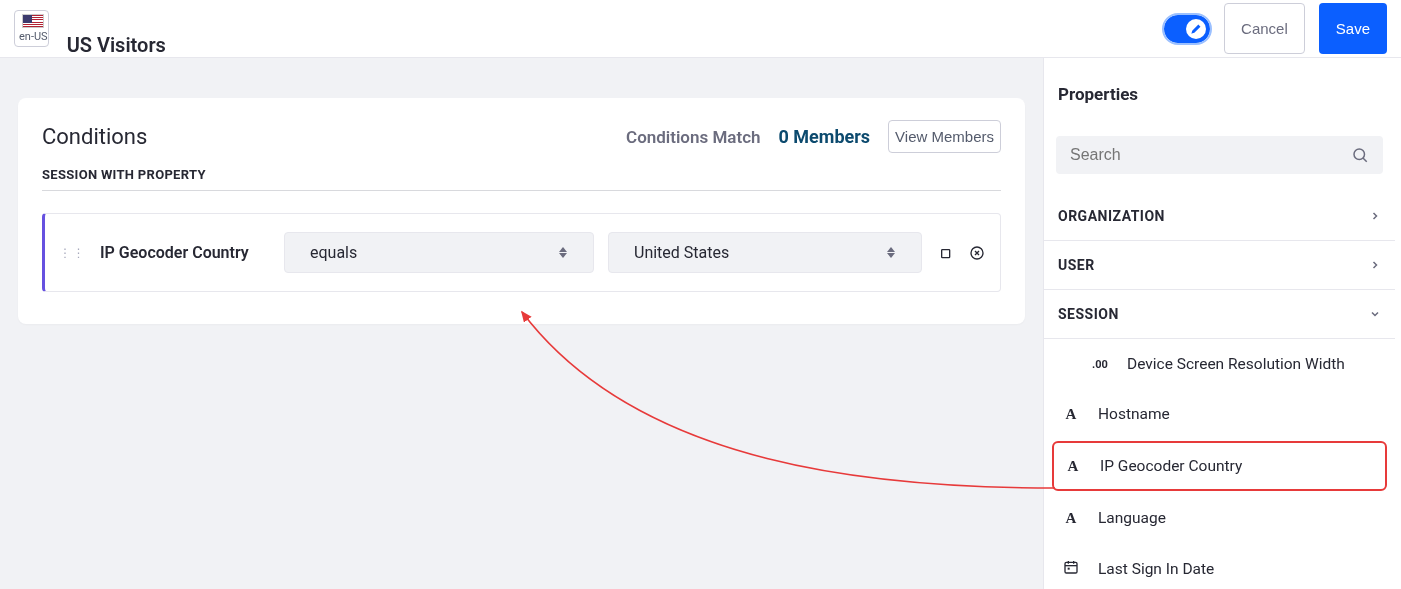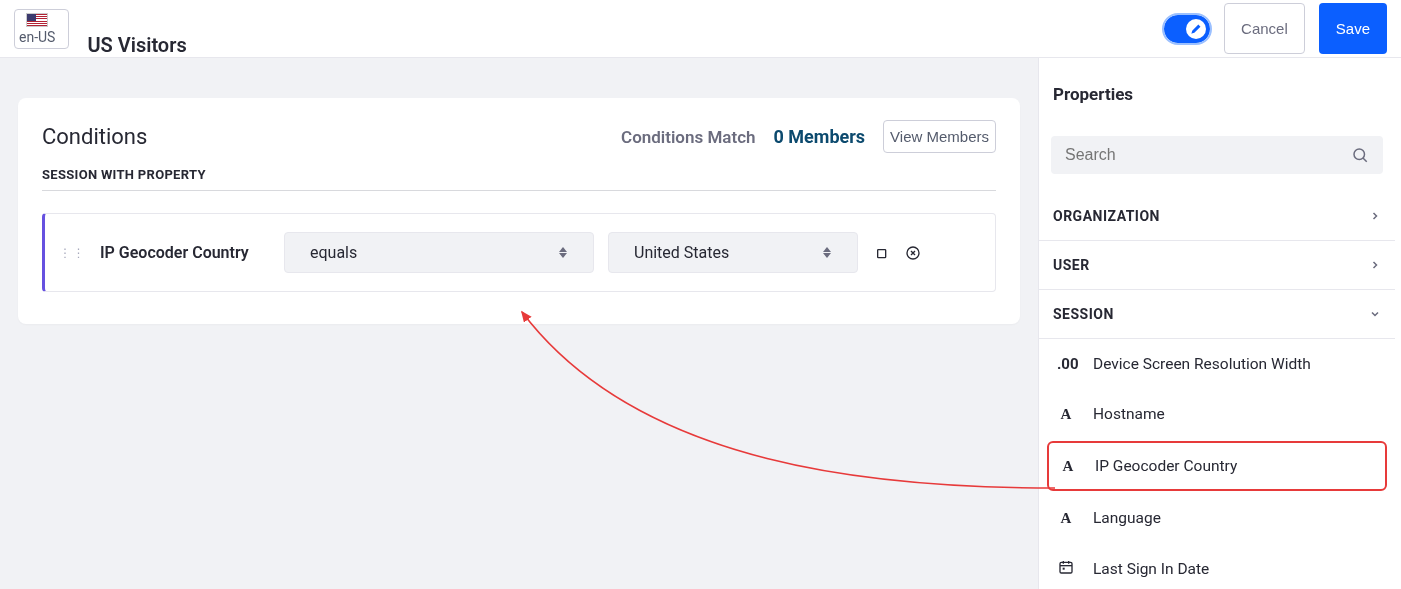--- a/index.html
+++ b/index.html
@@ -16,22 +16,22 @@
       background: #fff;
       height: 58px;
       display: flex;
       align-items: center;
       padding: 0 14px;
       border-bottom: 1px solid #e7e7ed;
     }
     .locale-badge {
       border: 1px solid #cdced9;
       border-radius: 4px;
-      padding: 3px 13px 3px 4px;
-      font-size: 14px;
+      padding: 3px 0 3px 4px;
+      font-size: 11px;
       color: #545b6c;
       display: flex;
       flex-direction: column;
       align-items: center;
       gap: 2px;
       margin-right: 18px;
       min-width: 32px;
     }
     .flag-us {
       width: 22px;
@@ -198,21 +198,21 @@
       border-radius: 4px;
       padding: 10px 25px;
       font-size: 16px;
       color: #272833;
       display: flex;
       align-items: center;
       justify-content: space-between;
       cursor: pointer;
     }
     .select-operator { width: 310px; }
-    .select-value { width: 250px; text-align: right; }
+    .select-value { width: 314px; text-align: right; }
 
     .sort-icon {
       width: 10px;
       display: flex;
       flex-direction: column;
       align-items: center;
       gap: 1px;
     }
     .sort-icon .tri-up {
       width: 0; height: 0;
@@ -298,22 +298,23 @@
     }
     .type-badge {
       width: 18px;
       font-weight: 700;
       font-size: 15px;
       text-align: center;
       font-family: Georgia, serif;
     }
     .type-badge.num {
       font-family: inherit;
-      font-size: 15px;
-      font-weight: 700;
+      font-size: 11px;
+      font-weight: 700;
+      margin-left: 29px;
     }
     .type-badge.cal {
       font-family: inherit;
     }
 
     
     .annotation-svg {
       position: absolute;
       top: 0; left: 0;
       width: 100%; height: 100%;

